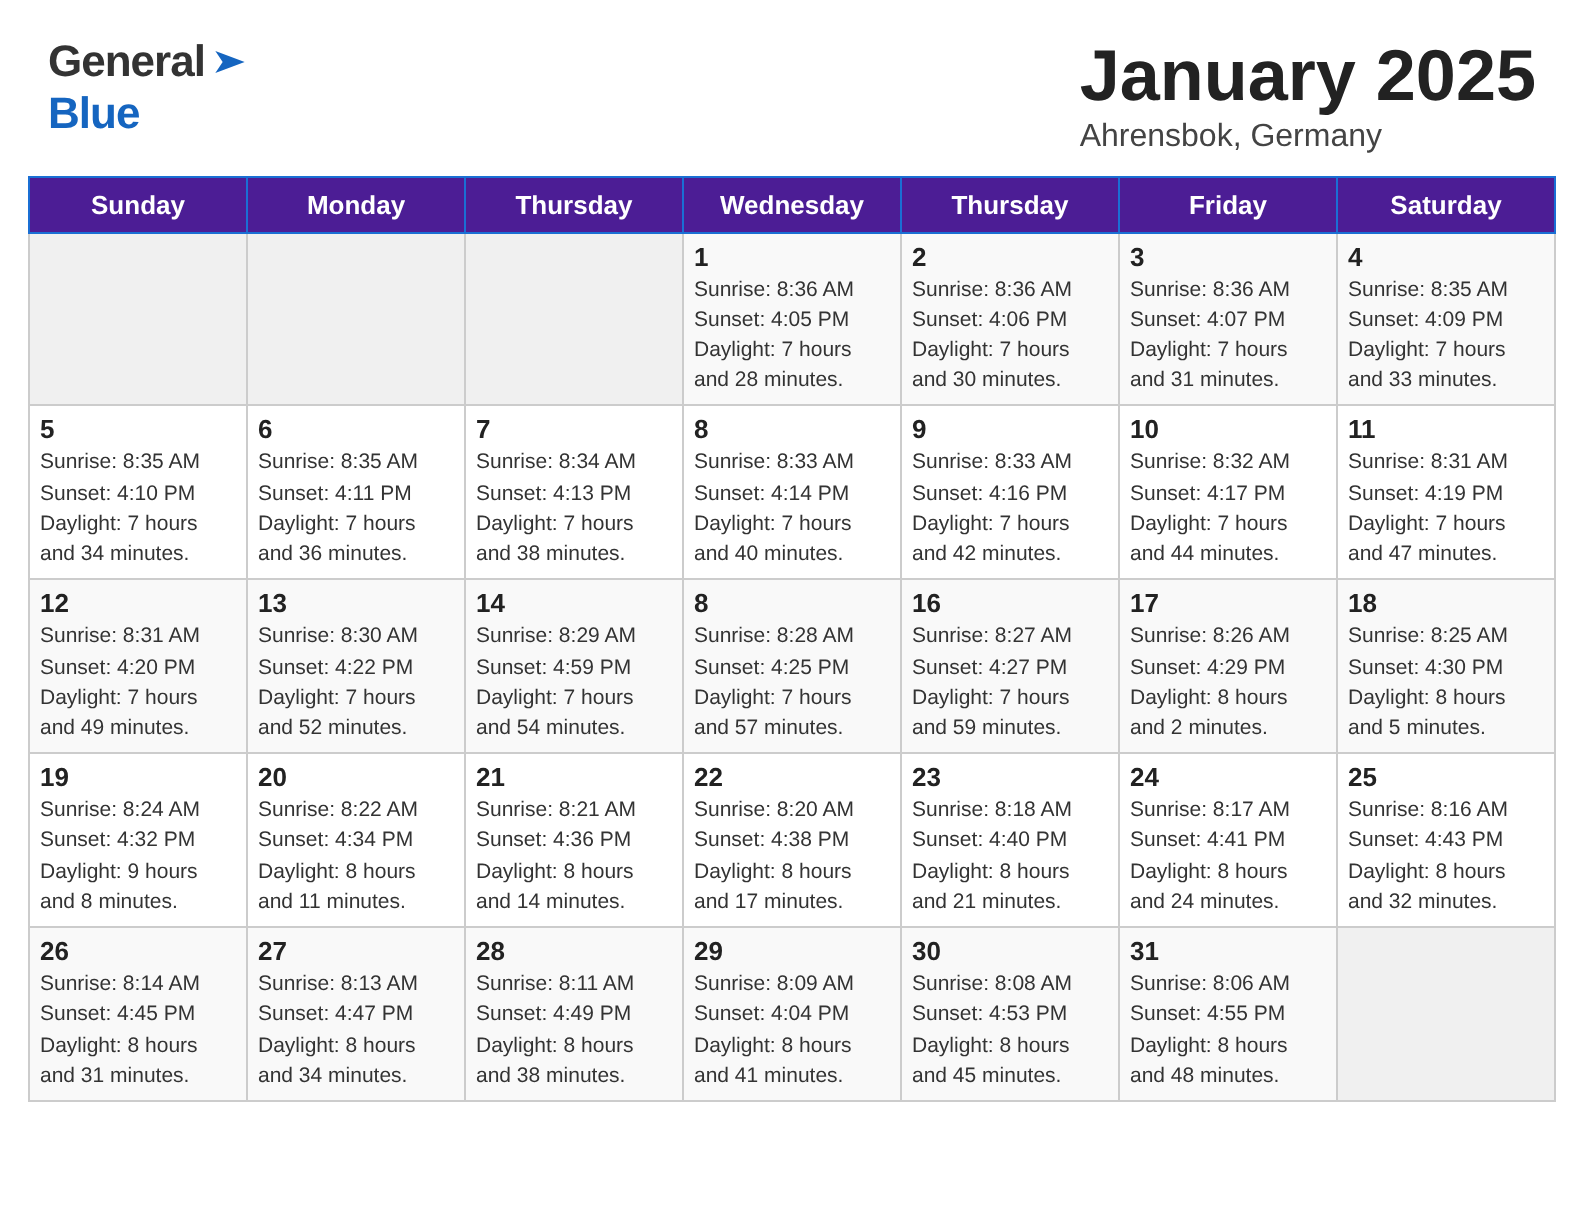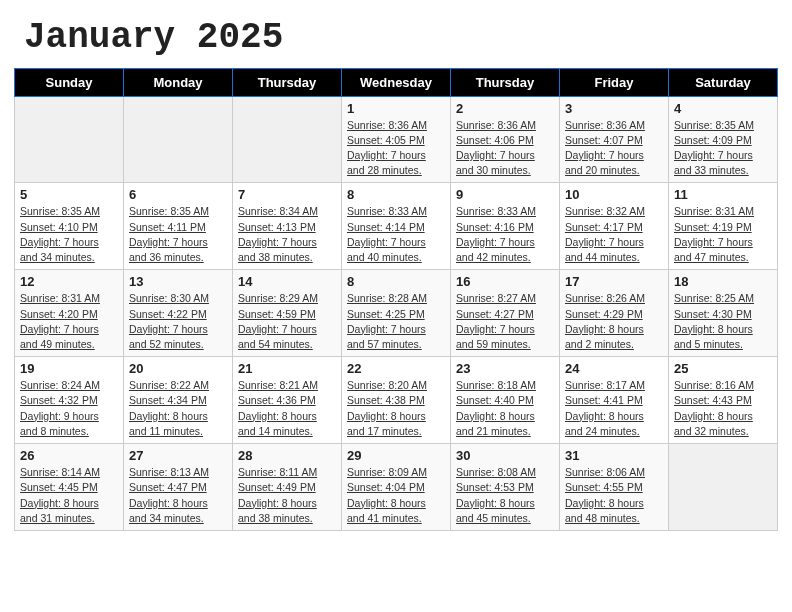--- a/index.html
+++ b/index.html
@@ -44,41 +44,40 @@
       color: #1565c0;
       letter-spacing: -0.5px;
     }
     .logo-icon {
       width: 22px;
       height: 22px;
       margin-left: 2px;
     }
     .title-block {
       text-align: left;
-      font-family: Liberation Mono, monospace;
     }
     .month-title {
       font-size: 36px;
       font-weight: bold;
       color: #222;
       line-height: 1.1;
     }
     .location-title {
       font-size: 16px;
       color: #444;
       margin-top: 2px;
     }
     
     .calendar {
       margin: 0 14px 10px 14px;
       border-collapse: collapse;
       width: calc(792px - 28px);
     }
     .calendar th {
-      background: #000000;
+      background: #4c1d95;
       color: #fff;
       font-size: 13px;
       font-weight: bold;
       padding: 6px 0;
       text-align: center;
       border: 1px solid #1a6fd4;
     }
     .calendar td {
       border: 1px solid #ccc;
       vertical-align: top;
@@ -100,33 +99,43 @@
     .day-num {
       font-size: 13px;
       font-weight: bold;
       color: #222;
       margin-bottom: 2px;
     }
     .day-info {
       font-size: 10.5px;
       color: #333;
       line-height: 1.45;
-      text-decoration: underline;
     }
     .empty-cell {
       background: #f0f0f0 !important;
     }
   </style>
 </head>
 <body>
 <div class="page">
 
   <div class="header">
+    <div class="logo">
+      <div class="logo-text">
+        <span class="logo-general">General</span>
+
+        <svg class="logo-icon" viewBox="0 0 24 24">
+          <polygon points="4,6 20,12 4,18 8,12" fill="#1565c0"></polygon>
+        </svg>
+      </div>
+      <span class="logo-blue">Blue</span>
+    </div>
     <div class="title-block">
       <div class="month-title">January 2025</div>
+      <div class="location-title">Ahrensbok, Germany</div>
     </div>
   </div>
 
   <table class="calendar">
     <thead>
       <tr>
 
       <th>Sunday</th>
           <th>Monday</th>
           <th>Thursday</th>
@@ -144,21 +153,21 @@
           <td>
             <div class="day-num">1</div>
             <div class="day-info"><span>Sunrise: 8:36 AM</span><br><span>Sunset: 4:05 PM</span><br><span>Daylight: 7 hours and 28 minutes.</span></div>
           </td>
           <td>
             <div class="day-num">2</div>
             <div class="day-info"><span>Sunrise: 8:36 AM</span><br><span>Sunset: 4:06 PM</span><br><span>Daylight: 7 hours and 30 minutes.</span></div>
           </td>
           <td>
             <div class="day-num">3</div>
-            <div class="day-info"><span>Sunrise: 8:36 AM</span><br><span>Sunset: 4:07 PM</span><br><span>Daylight: 7 hours and 20 minutes.</span></div>
+            <div class="day-info"><span>Sunrise: 8:36 AM</span><br><span>Sunset: 4:07 PM</span><br><span>Daylight: 7 hours and 31 minutes.</span></div>
           </td>
           <td>
             <div class="day-num">4</div>
             <div class="day-info"><span>Sunrise: 8:35 AM</span><br><span>Sunset: 4:09 PM</span><br><span>Daylight: 7 hours and 33 minutes.</span></div>
           </td>
         </tr>
         <tr class="week-even">
           <td>
             <div class="day-num">5</div>
             <div class="day-info"><span>Sunrise: 8:35 AM</span><br><span>Sunset: 4:10 PM</span><br><span>Daylight: 7 hours and 34 minutes.</span></div>

